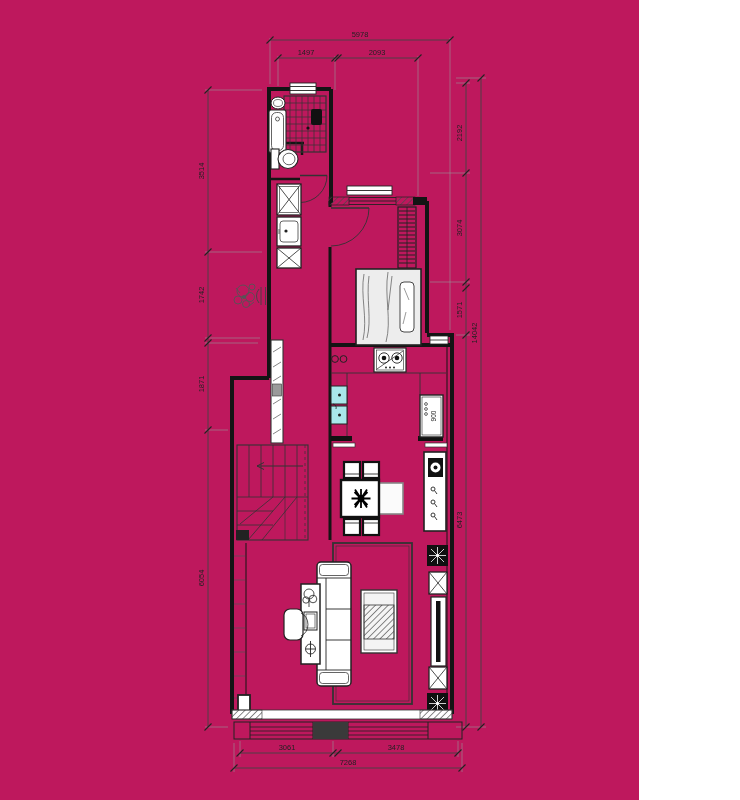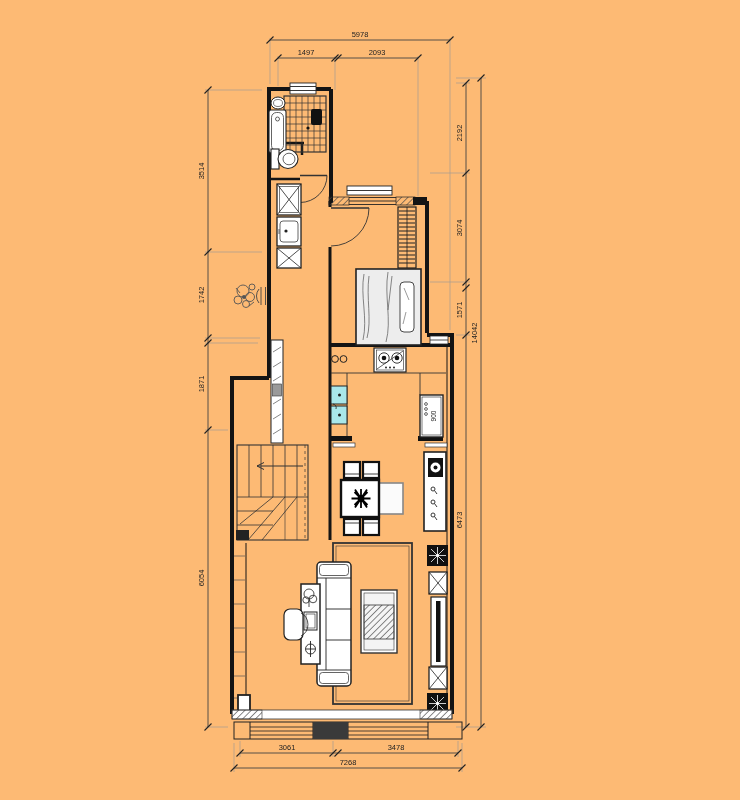--- a/index.html
+++ b/index.html
@@ -1,16 +1,16 @@
 <!DOCTYPE html>
 <html><head>
 <meta charset="utf-8">
 <style>
   html,body{margin:0;padding:0;background:#ffffff;}
-  .canvas{position:relative;width:740px;height:800px;background:#fdba74;overflow:hidden;
+  .canvas{position:relative;width:639px;height:800px;background:#be185d;overflow:hidden;
           font-family:"Liberation Sans", sans-serif;}
   svg{position:absolute;left:0;top:0;}
   text{font-family:"Liberation Sans", sans-serif;font-size:7.5px;fill:#222;}
 </style>
 </head>
 <body>
 
 <div class="canvas">
 <svg width="740" height="800" viewBox="0 0 740 800">
   <defs>

